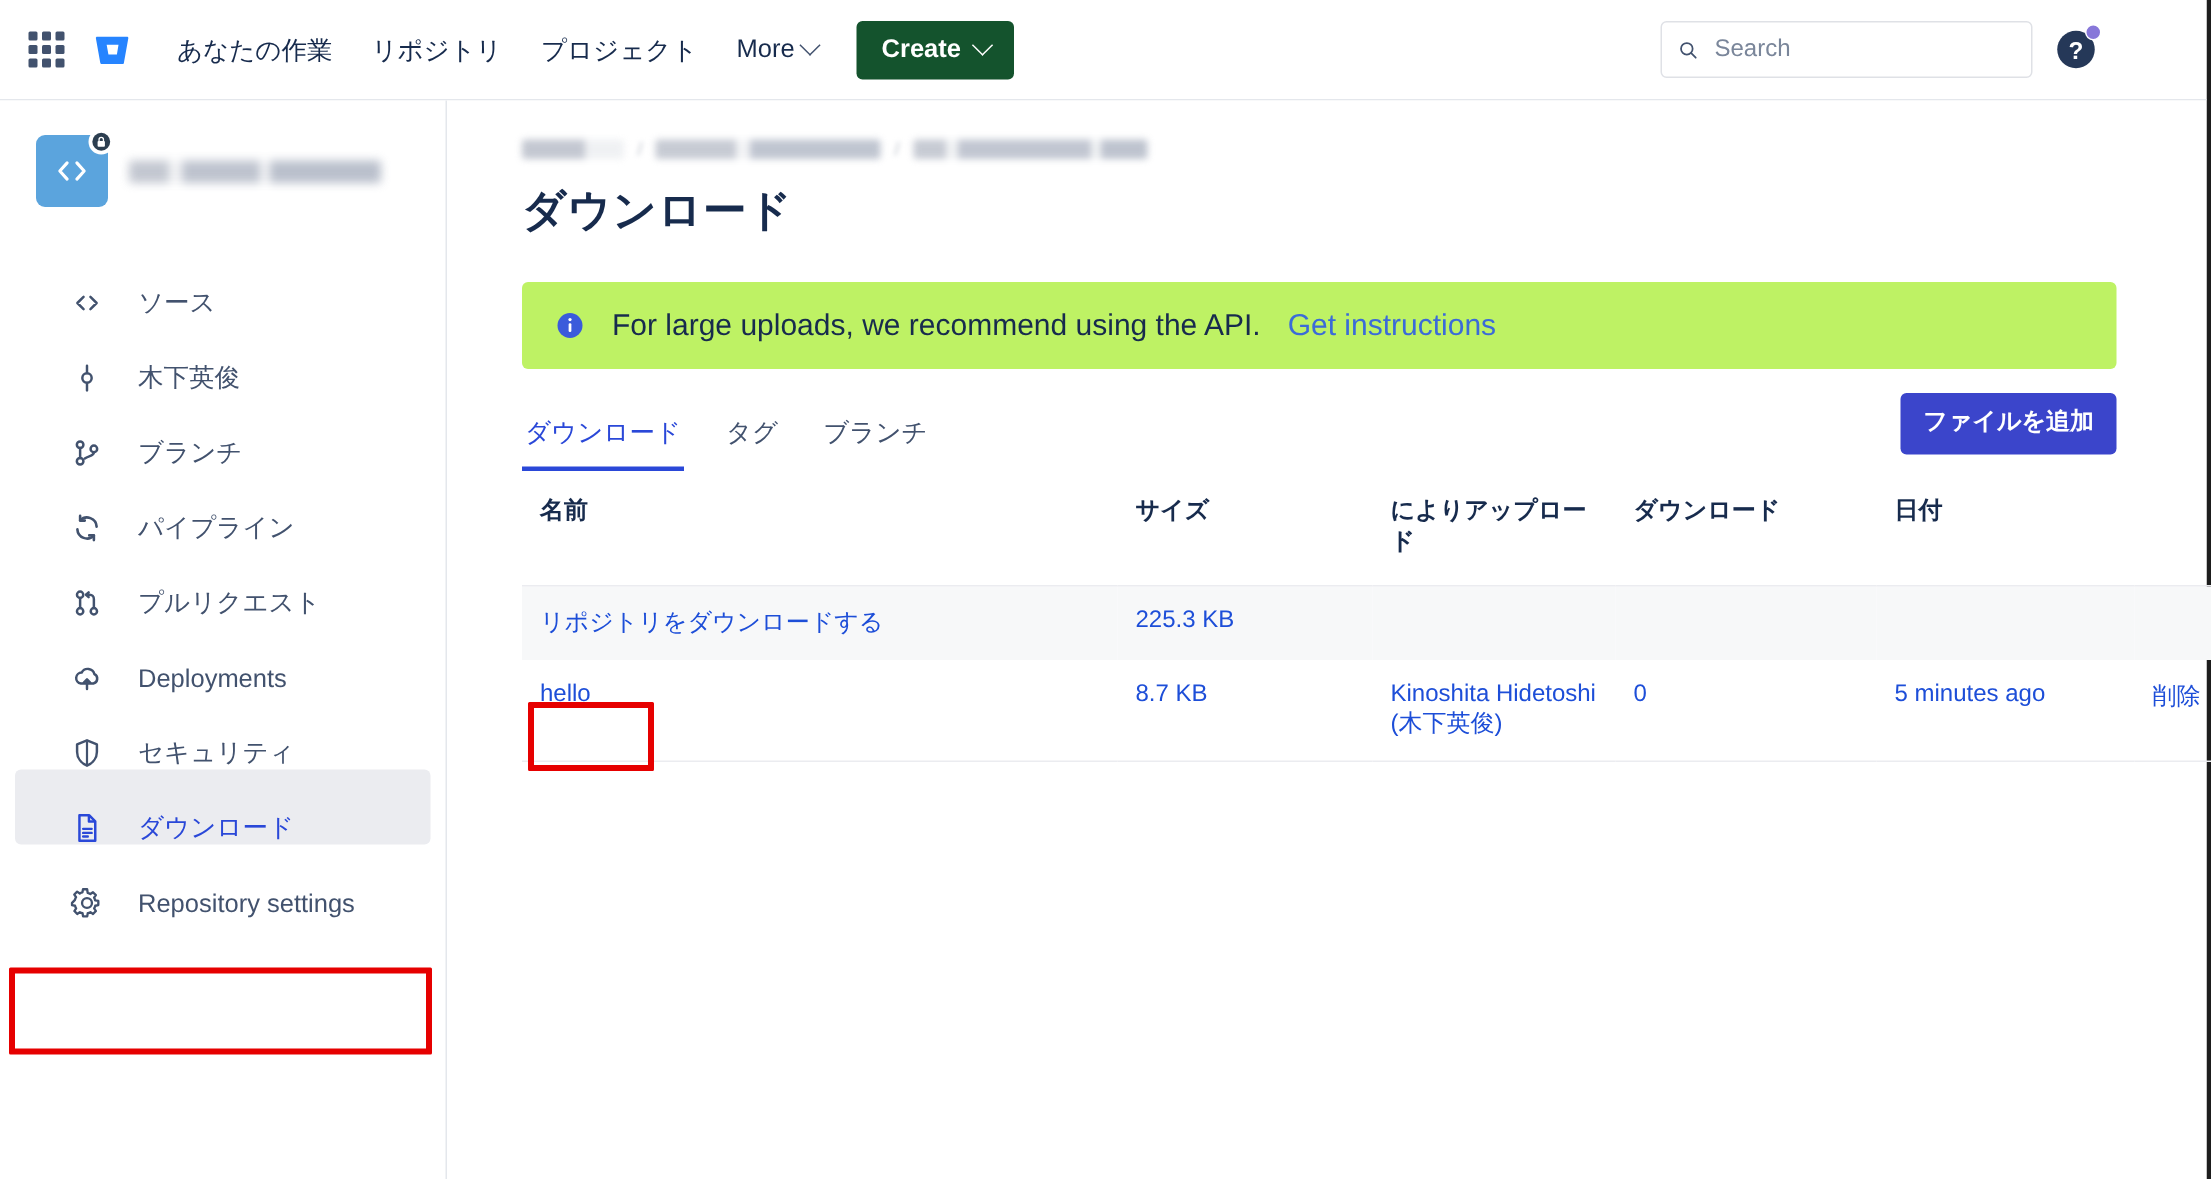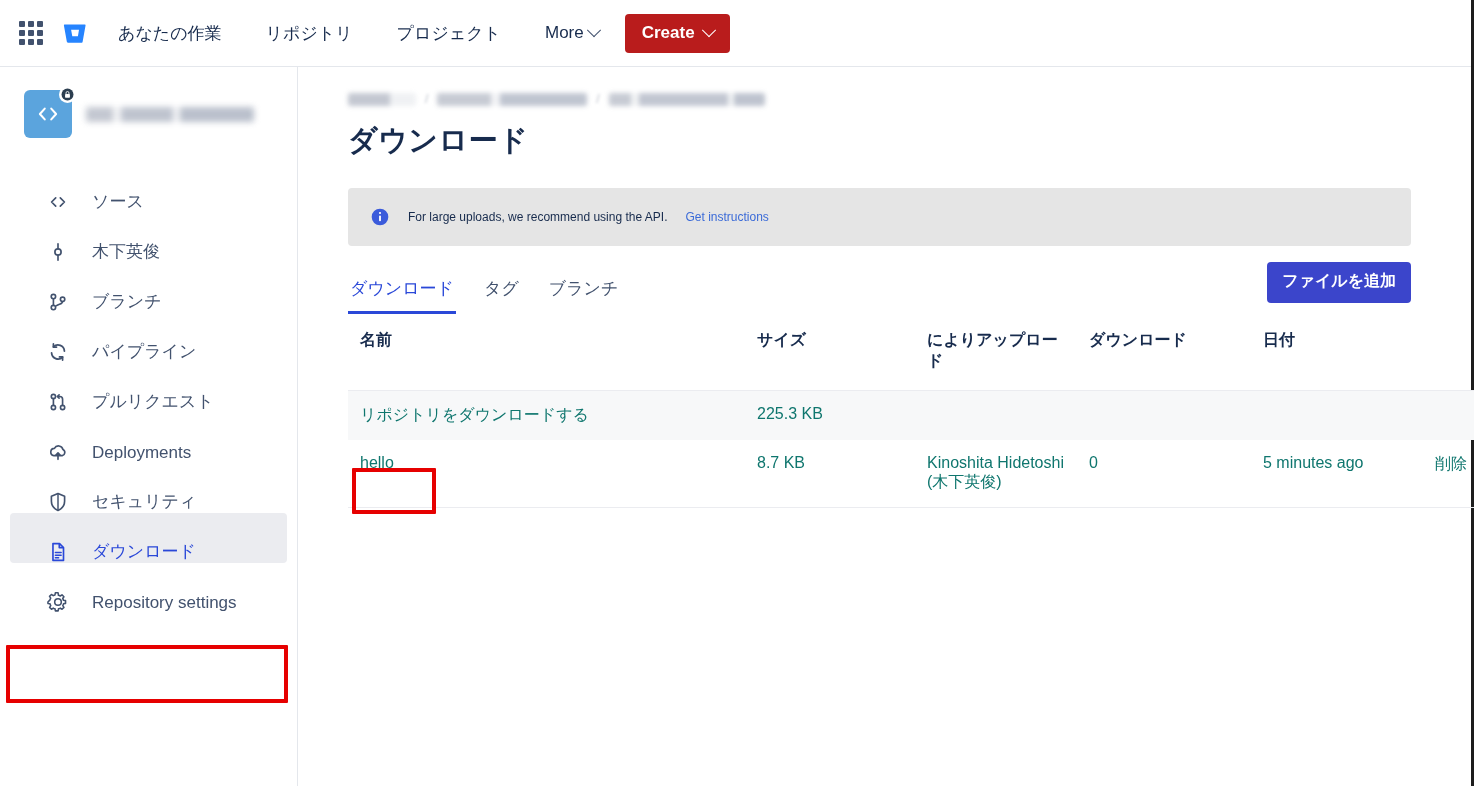--- a/index.html
+++ b/index.html
@@ -52,39 +52,39 @@
   }
   .bb-logo {
     margin-left: 16px;
     width: 30px; height: 30px;
     display: flex; align-items: center; justify-content: center;
     cursor: pointer;
   }
   .nav-link {
     font-size: 17px;
     color: #172b4d;
-    margin-left: 44px;
+    margin-left: 26px;
     cursor: pointer;
     white-space: nowrap;
     display: flex;
     align-items: center;
     gap: 5px;
   }
   .nav-link.first { margin-left: 28px; align-items: center; }
   .chev {
     display: inline-block;
     width: 9px; height: 9px;
     border-right: 1.7px solid #42526e;
     border-bottom: 1.7px solid #42526e;
     transform: rotate(45deg) translate(-2px,-2px);
   }
   .chev.white { border-color: #fff; }
   .create-btn {
     margin-left: 26px;
-    background: #b91c1c;
+    background: #14532d;
     color: #fff;
     font-size: 17px;
     font-weight: bold;
     border-radius: 4px;
     padding: 9px 16px 10px 17px;
     display: flex;
     align-items: center;
     gap: 9px;
     cursor: pointer;
     user-select: none;
@@ -230,28 +230,28 @@
   .page-title {
     font-size: 29px;
     font-weight: bold;
     color: #172b4d;
     margin: 12px 0 0 0;
     letter-spacing: .5px;
   }
 
   .banner {
     margin-top: 27px;
-    background: #e5e5e5;
+    background: #bef264;
     border-radius: 4px;
     height: 58px;
     display: flex;
     align-items: center;
     padding: 0 22px;
     gap: 18px;
-    font-size: 12px;
+    font-size: 20px;
     color: #172b4d;
   }
   .banner a { color: #3b6bd8; text-decoration: none; cursor: pointer; }
 
   .tabs-row {
     margin-top: 22px;
     display: flex;
     align-items: flex-end;
     position: relative;
     height: 46px;
@@ -293,21 +293,21 @@
     font-weight: bold;
     color: #172b4d;
     font-size: 16px;
     padding: 12px 10px 18px 12px;
     vertical-align: top;
     border-bottom: 1px solid #ebecf0;
   }
   table.dl-table td {
     padding: 14px 10px 14px 12px;
     vertical-align: top;
-    color: #0f766e;
+    color: #1d4ed8;
     border-bottom: 1px solid #ebecf0;
   }
   tr.row-shaded td { background: #f7f8f9; border-bottom: none;}
   .c-name { width: 375px; }
   .c-size { width: 148px; }
   .c-by   { width: 140px; }
   .c-dl   { width: 152px; }
   .c-date { width: 150px; }
   .c-act  { width: 110px; }
   .del-link { color: #172b4d; cursor: pointer; }
@@ -350,20 +350,37 @@
     <div class="nav-link">
       <span>More</span>
       <span class="chev"></span>
     </div>
 
     <div class="create-btn">
       <span>Create</span>
       <span class="chev white"></span>
     </div>
 
+    <div class="topnav-right">
+      <div class="search-box">
+        <svg width="17" height="17" viewBox="0 0 24 24">
+          <circle cx="10.5" cy="10.5" r="6.2" fill="none" stroke="#42526e" stroke-width="1.9"></circle>
+          <line x1="15.2" y1="15.2" x2="20" y2="20" stroke="#42526e" stroke-width="1.9" stroke-linecap="round"></line>
+        </svg>
+        <input type="text" placeholder="Search" style="">
+      </div>
+
+      <div class="help-wrap">
+        <svg width="30" height="30" viewBox="0 0 24 24">
+          <circle cx="12" cy="12" r="10" fill="#253858"></circle>
+          <text x="12" y="17" text-anchor="middle" font-size="13" font-family="Liberation Sans, sans-serif" font-weight="bold" fill="#ffffff">?</text>
+        </svg>
+        <span class="help-dot"></span>
+      </div>
+    </div>
   </div>
 
   <div class="body-wrap">
 
     <div class="sidebar">
 
       <div class="repo-head">
         <div class="repo-avatar">
           <svg width="26" height="26" viewBox="0 0 24 24">
             <path d="M9 7L4.5 12 9 17M15 7l4.5 5L15 17" fill="none" stroke="#ffffff" stroke-width="1.9" stroke-linecap="round" stroke-linejoin="round"></path>

